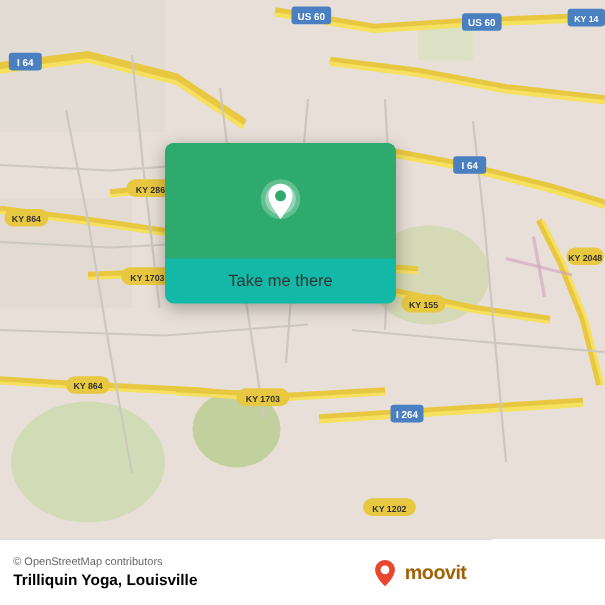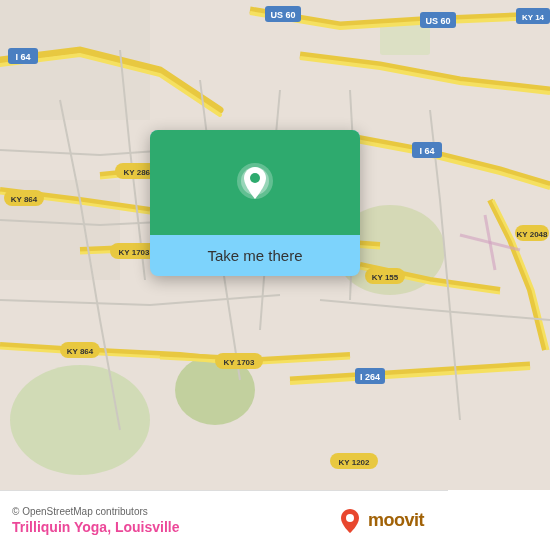--- a/index.html
+++ b/index.html
@@ -23,21 +23,21 @@
     #map-svg {
       width: 100%;
       height: 100%;
     }
 
     #popup-card {
       position: absolute;
       top: 130px;
       left: 150px;
       width: 210px;
-      background: #7dd3fc;
+      background: #14b8a6;
       border-radius: 8px;
       box-shadow: 0 4px 16px rgba(0,0,0,0.3);
       overflow: hidden;
       z-index: 10;
     }
 
     #popup-green-top {
       background: #2eaa6e;
       width: 100%;
       height: 105px;
@@ -80,21 +80,21 @@
     }
 
     #osm-credit {
       font-size: 10px;
       color: #666;
     }
 
     #place-name {
       font-size: 14px;
       font-weight: 600;
-      color: #ec4899;
+      color: #000000;
     }
 
     #moovit-logo {
       display: flex;
       align-items: center;
       gap: 4px;
     }
 
     #moovit-icon {
       width: 28px;

